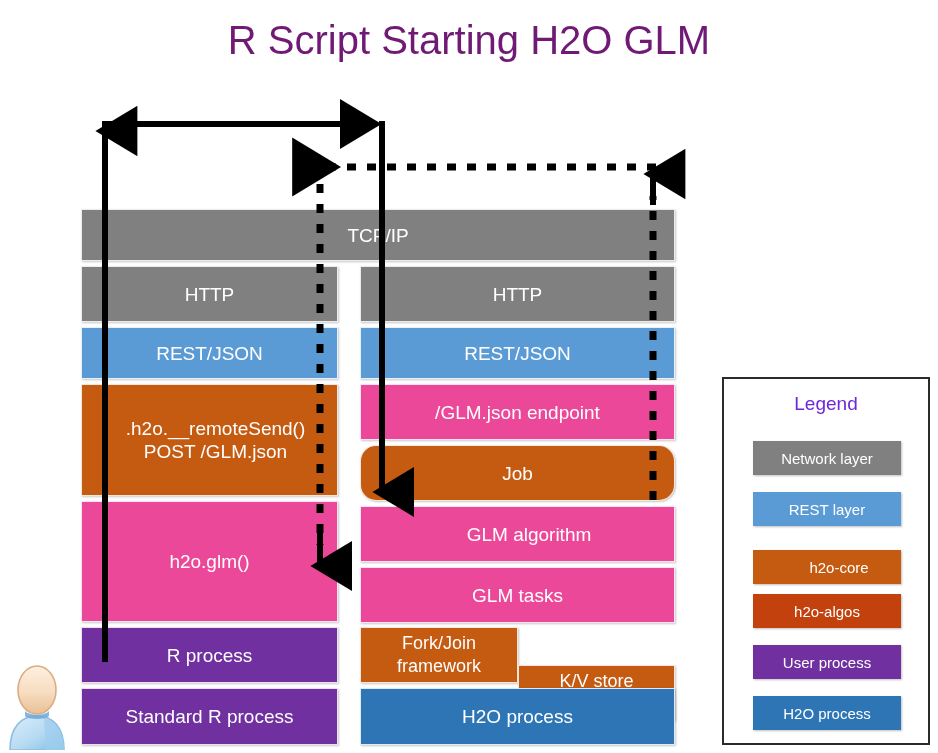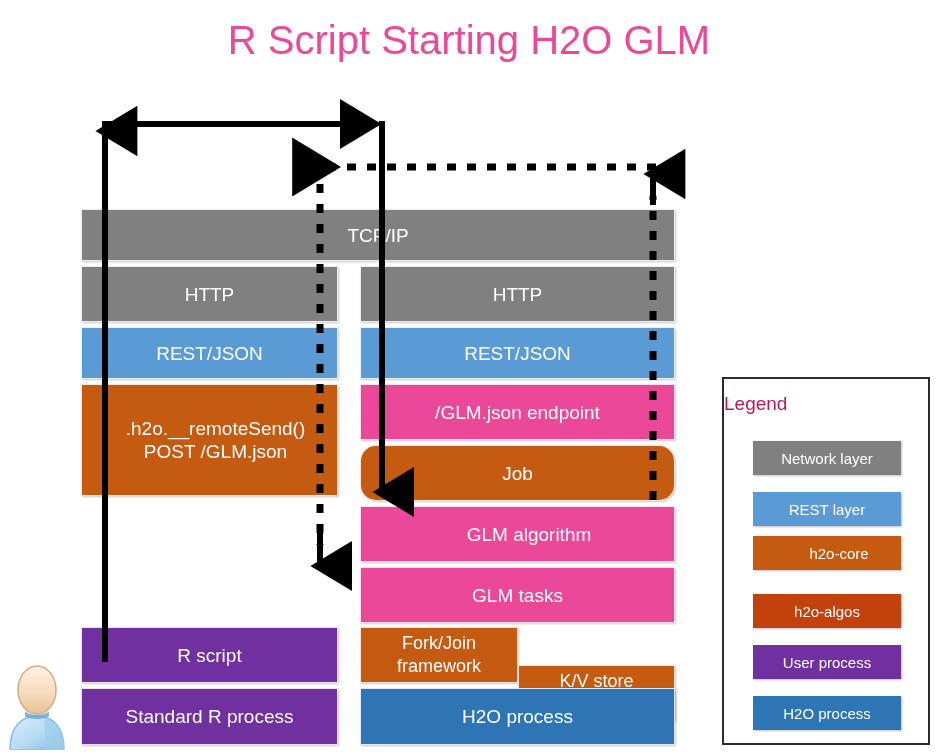--- a/index.html
+++ b/index.html
@@ -11,21 +11,21 @@
     overflow:hidden;
     position:relative;
   }
   #stage{position:absolute;left:0;top:0;width:938px;height:753px;}
 
   
   #title{
     position:absolute;left:0;top:14px;width:938px;
     text-align:center;
     font-size:40px;line-height:52px;
-    color:#ec4899;
+    color:#701a75;
     font-weight:400;
     letter-spacing:0px;
   }
 
   
   .box{
     position:absolute;
     box-sizing:border-box;
     color:#ffffff;
     display:flex;
@@ -47,21 +47,21 @@
 
   
   #legend{
     position:absolute;left:722px;top:377px;width:208px;height:368px;
     background:#ffffff;
     border:2px solid #2b2b2b;
     box-sizing:border-box;
   }
   #legend-title{
     position:absolute;left:0;top:14px;width:100%;
-    text-align:left;font-size:19px;color:#be185d;
+    text-align:center;font-size:19px;color:#6d28d9;
   }
   .legend-item{
     position:absolute;left:29px;width:148px;height:34px;
     display:flex;align-items:center;justify-content:center;
     color:#ffffff;font-size:15px;
     box-sizing:border-box;
     box-shadow:1px 1px 2px rgba(0,0,0,0.25);
   }
 
   
@@ -76,21 +76,22 @@
 <div id="stage">
 
   <div id="title">R Script Starting H2O GLM</div>
 
   <div class="box net" style="left:81px;top:209px;width:594px;height:52px;">TCP/IP</div>
 
   <div class="box net" style="left:81px;top:266px;width:257px;height:56px;">HTTP</div>
   <div class="box rest" style="left:81px;top:327px;width:257px;height:52px;">REST/JSON</div>
   <div class="box core" style="left:81px;top:384px;width:257px;height:112px;padding-left:12px;">.h2o.__remoteSend()
 POST /GLM.json</div>
-  <div class="box userp" style="left:81px;top:627px;width:257px;height:56px;">R script</div>
+  <div class="box algos" style="left:81px;top:501px;width:257px;height:121px;">h2o.glm()</div>
+  <div class="box userp" style="left:81px;top:627px;width:257px;height:56px;">R process</div>
   <div class="box userp" style="left:81px;top:688px;width:257px;height:57px;">Standard R process</div>
 
   <div class="box net" style="left:360px;top:266px;width:315px;height:56px;">HTTP</div>
   <div class="box rest" style="left:360px;top:327px;width:315px;height:52px;">REST/JSON</div>
   <div class="box algos" style="left:360px;top:384px;width:315px;height:56px;">/GLM.json endpoint</div>
   <div class="box core" style="left:360px;top:445px;width:315px;height:56px;border-radius:16px;">Job</div>
   <div class="box algos" style="left:360px;top:506px;width:315px;height:56px;padding-left:23px;">GLM algorithm</div>
   <div class="box algos" style="left:360px;top:567px;width:315px;height:56px;">GLM tasks</div>
 
   <div class="box core" style="left:360px;top:627px;width:158px;height:56px;font-size:18px;">Fork/Join
@@ -157,21 +158,21 @@
 
   <div id="legend">
     <div id="legend-title">Legend</div>
 
     <div class="legend-item" style="top:62px;background:#808080;">
       <span>Network layer</span>
     </div>
     <div class="legend-item" style="top:113px;background:#5B9BD5;">
       <span>REST layer</span>
     </div>
-    <div class="legend-item" style="top:157px;background:#C55A11;padding-left:24px;">
+    <div class="legend-item" style="top:171px;background:#C55A11;padding-left:24px;">
       <span>h2o-core</span>
     </div>
     <div class="legend-item" style="top:215px;background:#c2410c;">
       <span>h2o-algos</span>
     </div>
     <div class="legend-item" style="top:266px;background:#7030A0;">
       <span>User process</span>
     </div>
     <div class="legend-item" style="top:317px;background:#2E75B6;">
       <span>H2O process</span>

